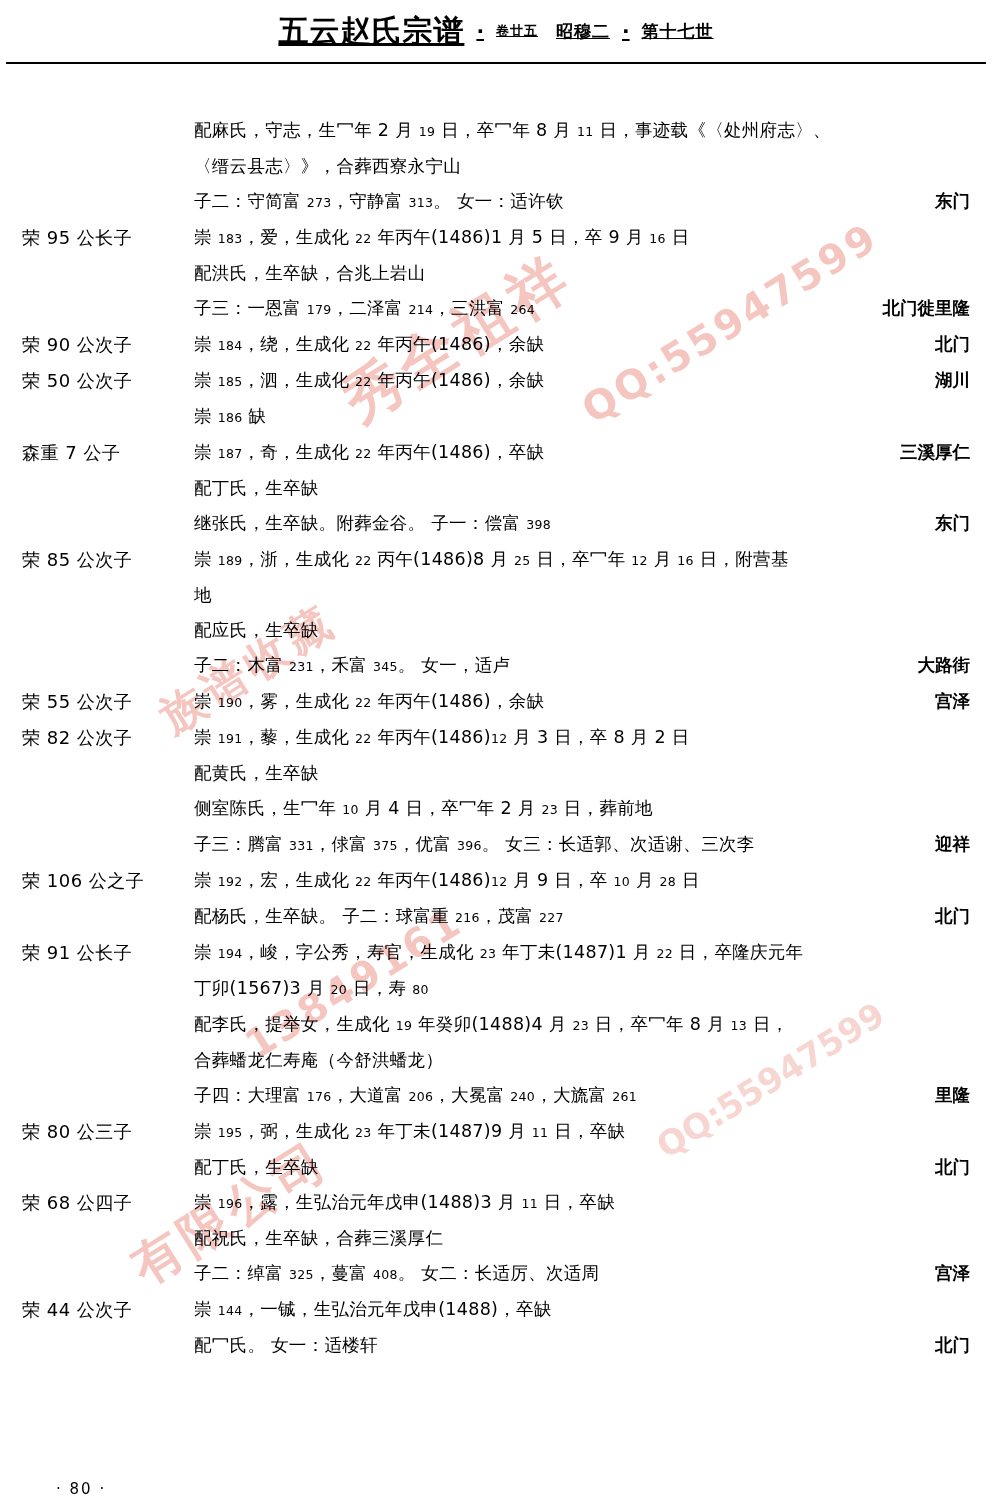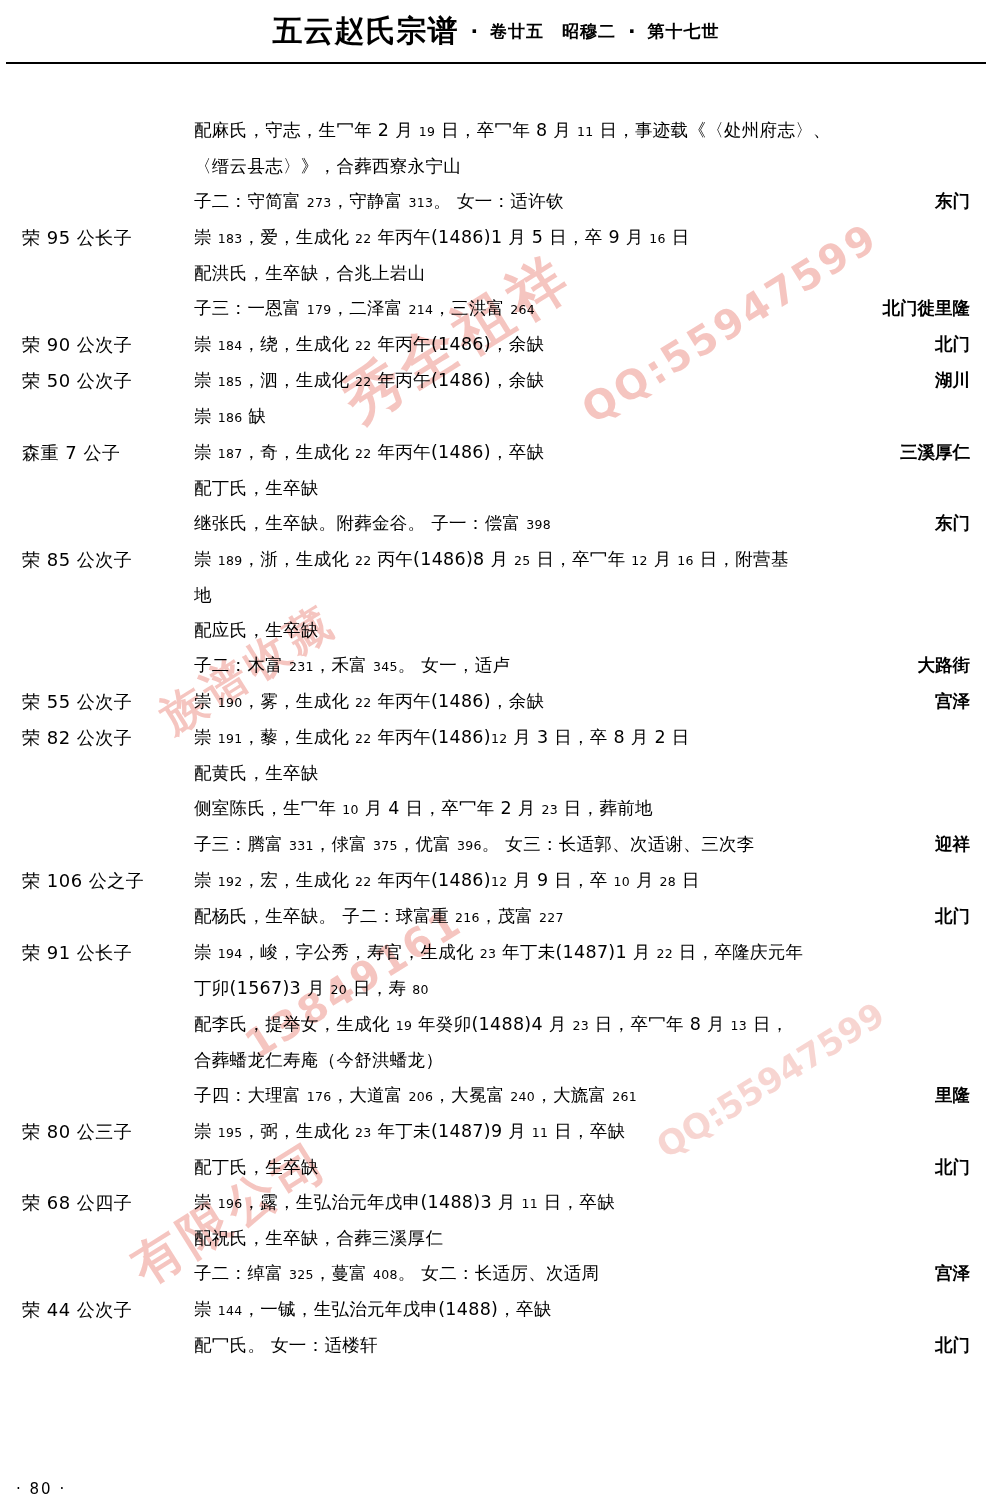--- a/index.html
+++ b/index.html
@@ -23,33 +23,34 @@
   }
 
   
   .header {
     position: relative;
     height: 62px;
     display: flex;
     align-items: center;
     justify-content: center;
     gap: 10px;
+    text-decoration: underline;
   }
   .header .title {
     font-size: 30px;
     font-weight: bold;
     letter-spacing: 1px;
   }
   .header .dot {
     font-size: 20px;
     font-weight: bold;
     padding: 0 2px;
   }
   .header .vol {
-    font-size: 17px;
+    font-size: 13px;
     font-weight: bold;
     letter-spacing: 1px;
   }
   .header .sec {
     font-size: 17px;
     font-weight: bold;
     letter-spacing: 1px;
     margin-left: 8px;
   }
   .header .gen {
@@ -102,21 +103,21 @@
     vertical-align: baseline;
   }
 
   
   .footer {
     position: absolute;
     left: 0;
     bottom: 14px;
     width: 100%;
     font-size: 15px;
-    padding-left: 16px;
+    padding-left: 56px;
     box-sizing: border-box;
     letter-spacing: 2px;
   }
 
   
   .watermark-layer {
     position: absolute;
     inset: 0;
     z-index: 1;
     pointer-events: none;

